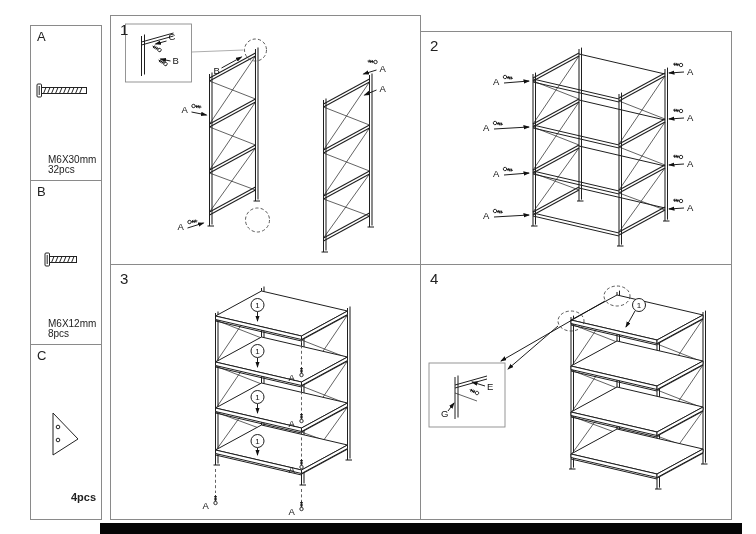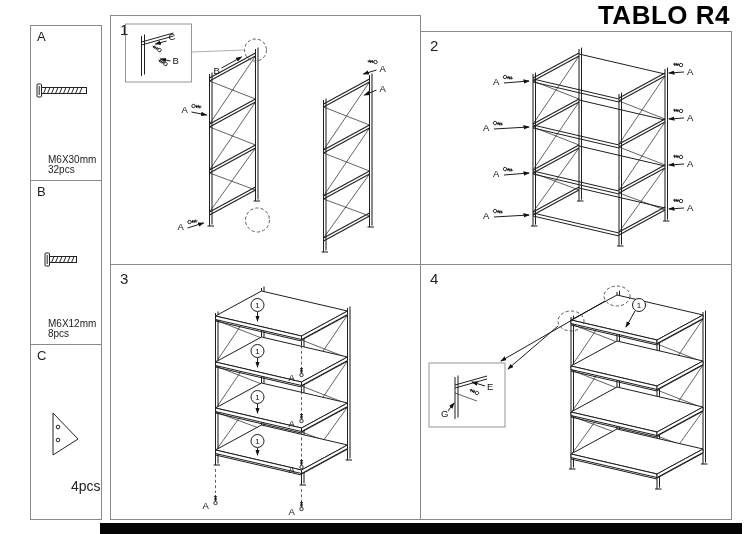--- a/index.html
+++ b/index.html
@@ -13,21 +13,21 @@
   #p2{left:420px;top:31px;width:312px;height:234px;}
   #p3{left:110px;top:264px;width:311px;height:256px;}
   #p4{left:420px;top:264px;width:312px;height:256px;}
   .step-num{position:absolute;top:5px;left:9px;font-size:15px;color:#222;z-index:3;}
   .partbox{position:absolute;border:1px solid #8a8a8a;background:#fff;box-sizing:border-box;}
   #pa{left:30px;top:25px;width:72px;height:156px;}
   #pb{left:30px;top:180px;width:72px;height:165px;}
   #pc{left:30px;top:344px;width:72px;height:176px;}
   .part-letter{position:absolute;top:3px;left:6px;font-size:13px;color:#222;}
   .pcap{position:absolute;left:17px;bottom:5px;font-size:10px;line-height:10px;color:#222;}
-  .pcap-c{position:absolute;left:40px;bottom:25px;font-size:14px;color:#222;}
+  .pcap-c{position:absolute;left:40px;bottom:16px;font-size:11px;color:#222;font-weight:bold;}
   .picon{position:absolute;}
   .fig{position:absolute;left:0;top:0;width:100%;height:100%;}
   .lbl{fill:#111;stroke:none;font-size:9.5px;font-family:"Liberation Sans",sans-serif;}
   .lbl-sm{fill:#111;stroke:none;font-size:8px;font-family:"Liberation Sans",sans-serif;}
   .dash{fill:none;stroke:#474747;stroke-width:.9;stroke-dasharray:3.2 2.2;}
   .dline{fill:none;stroke:#474747;stroke-width:.85;stroke-dasharray:3 2.4;}
   .arrow{stroke:#111;stroke-width:.95;fill:none;marker-end:url(#arw);}
   .box{fill:#fff;stroke:#8a8a8a;stroke-width:.9;}
   .thin{stroke:#8a8a8a;stroke-width:.7;}
   .mk{fill:#fff;stroke:#1f1f1f;stroke-width:1;}
@@ -76,21 +76,20 @@
       <g id="scw" stroke="#111" stroke-width="0.85" fill="none">
         <circle cx="0" cy="0" r="1.7"></circle>
         <line x1="1.7" y1="0" x2="8" y2="0"></line>
         <line x1="3.2" y1="-1.5" x2="3.2" y2="1.5"></line>
         <line x1="4.8" y1="-1.5" x2="4.8" y2="1.5"></line>
         <line x1="6.4" y1="-1.5" x2="6.4" y2="1.5"></line>
       </g>
     </defs>
   </svg>
 
-  <div class="page-title">TABLO R4</div>
 
   <div class="partbox" id="pa">
     <div class="part-letter">A</div>
     <svg class="picon" style="left:4px;top:52px" width="62" height="26" viewBox="0 0 62 26">
       <g stroke="#222" stroke-width="1" fill="none">
         <rect x="2" y="6" width="4.5" height="13" rx="1"></rect>
         <line x1="4.2" y1="8" x2="4.2" y2="17"></line>
         <rect x="6.5" y="9.5" width="45" height="6"></rect>
         <line x1="11" y1="9.5" x2="8.5" y2="15.5"></line>
         <line x1="15" y1="9.5" x2="12.5" y2="15.5"></line>

